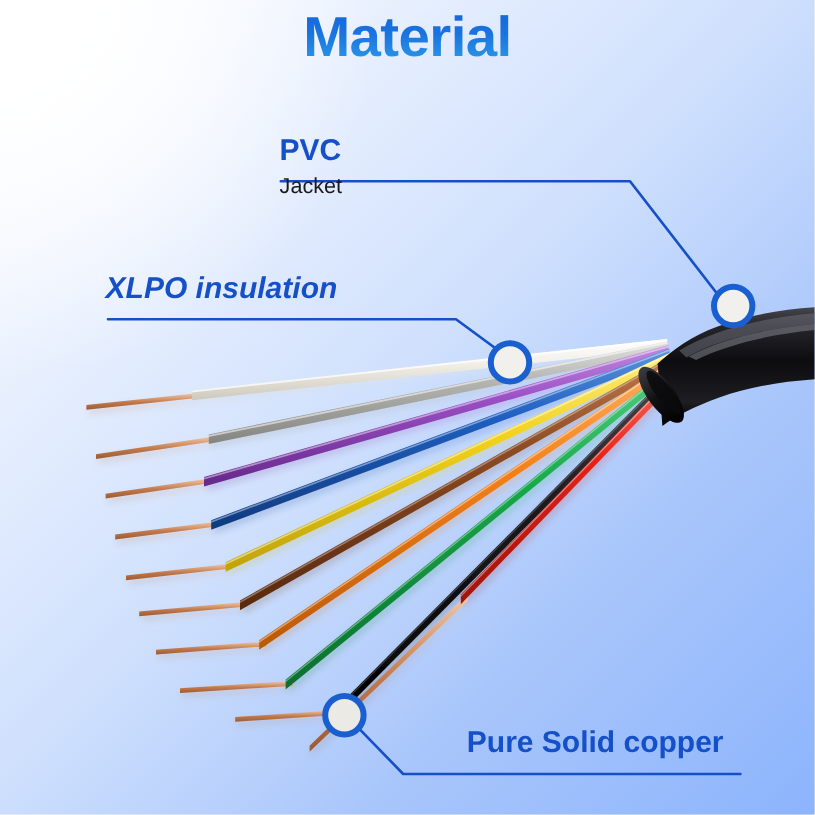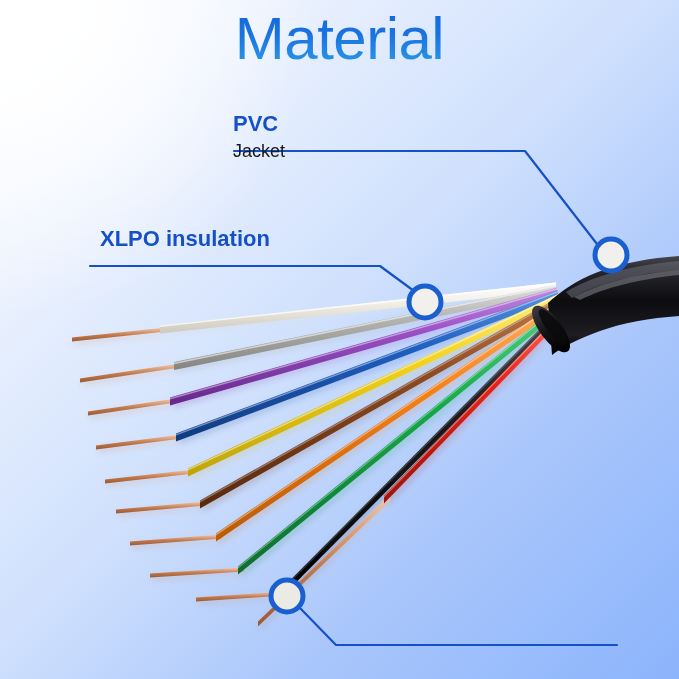--- a/index.html
+++ b/index.html
@@ -11,41 +11,41 @@
     position:relative;width:679px;height:679px;overflow:hidden;
     background:
       radial-gradient(circle at 2% 2%, #ffffff 0%, rgba(255,255,255,0.92) 9%, rgba(255,255,255,0.0) 32%),
       linear-gradient(135deg, #fdfeff 0%, #eaf1fe 22%, #cfe0fd 48%, #a9c6fb 72%, #8cb4fc 100%);
   }
   #art{position:absolute;left:0;top:0;width:679px;height:679px;}
 
   
   .title{
     position:absolute;left:0;top:4px;width:679px;text-align:center;
-    font-size:60px;font-weight:normal;letter-spacing:-0.5px;
+    font-size:47px;font-weight:bold;letter-spacing:-0.5px;
     background:linear-gradient(180deg,#1463d9 0%,#1a74e0 45%,#2fa0e9 100%);
     -webkit-background-clip:text;background-clip:text;
     -webkit-text-fill-color:transparent;color:#1a74e0;
     line-height:1.15;
   }
 
   
   .callout{position:absolute;}
   .callout .head{
-    font-size:22px;font-weight:bold;color:#1550c8;
+    font-size:25px;font-weight:bold;color:#1550c8;
     white-space:nowrap;line-height:1.1;
   }
   .callout .sub{
     font-size:18px;color:#1a1a1a;white-space:nowrap;line-height:1.25;
     padding-top:4px;
   }
   .callout.right-al .head,.callout.right-al .sub{text-align:right;}
 
   #cal-pvc{left:233px;top:112px;}
-  #cal-xlpo{left:100px;top:227px;}
+  #cal-xlpo{left:88px;top:227px;font-style:italic;}
   #cal-copper{left:389px;top:606px;}
 </style>
 </head>
 <body>
 
 <div id="stage">
 
   <svg id="art" viewBox="0 0 679 679">
     <defs>
 
@@ -234,15 +234,16 @@
   <div class="callout" id="cal-pvc">
     <div class="head">PVC</div>
     <div class="sub">Jacket</div>
   </div>
 
   <div class="callout" id="cal-xlpo">
     <div class="head">XLPO insulation</div>
   </div>
 
   <div class="callout right-al" id="cal-copper">
+    <div class="head">Pure Solid copper</div>
   </div>
 
 </div>
 
 </body></html>

